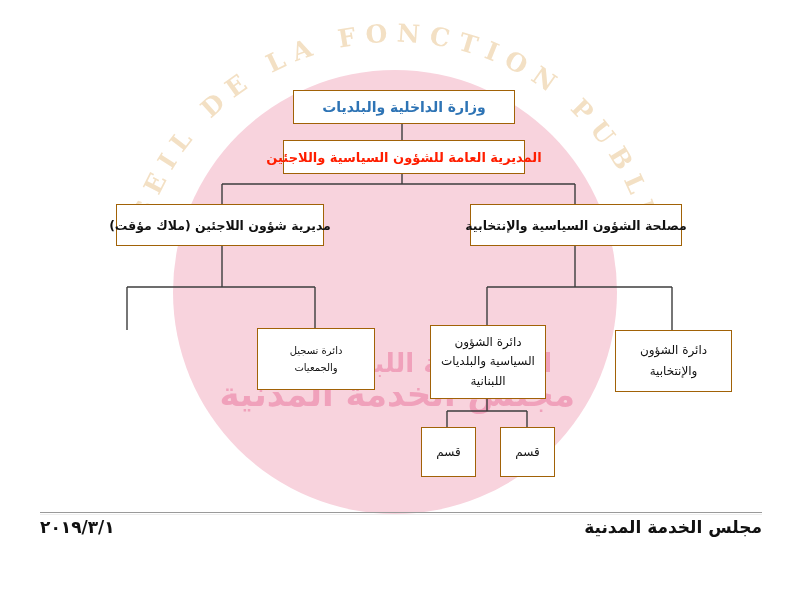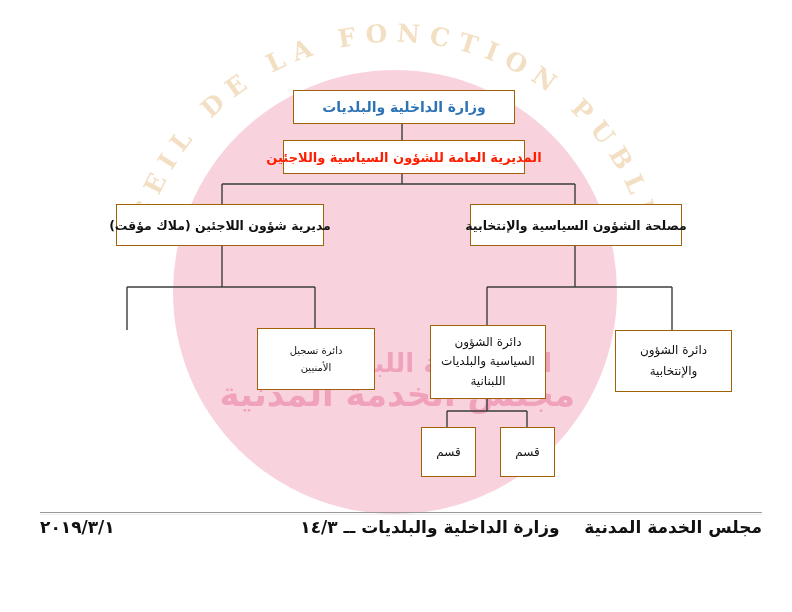--- a/index.html
+++ b/index.html
@@ -103,21 +103,21 @@
     <span>مديرية شؤون اللاجئين (ملاك مؤقت)</span>
   </div>
 
   <div id="n-polelect" class="node">
     <span>مصلحة الشؤون السياسية والإنتخابية</span>
   </div>
 
 
   <div id="n-registration" class="node">
     <span>دائرة تسجيل</span>
-    <span>الأمنيين</span>
+    <span>والجمعيات</span>
   </div>
 
   <div id="n-parties" class="node">
     <span>دائرة الشؤون</span>
     <span>السياسية والبلديات</span>
     <span>اللبنانية</span>
   </div>
 
   <div id="n-electoral" class="node">
     <span>دائرة الشؤون</span>
@@ -127,16 +127,15 @@
   <div id="n-section1" class="node">
     <span>قسم</span>
   </div>
 
   <div id="n-section2" class="node">
     <span>قسم</span>
   </div>
 
   <div id="footer-rule"></div>
   <div id="footer-date" class="footer-text">٢٠١٩/٣/١</div>
-  <div id="footer-center" class="footer-text">وزارة الداخلية والبلديات ــ ١٤/٣</div>
   <div id="footer-right" class="footer-text">مجلس الخدمة المدنية</div>
 
 </div>
 
 </body></html>

